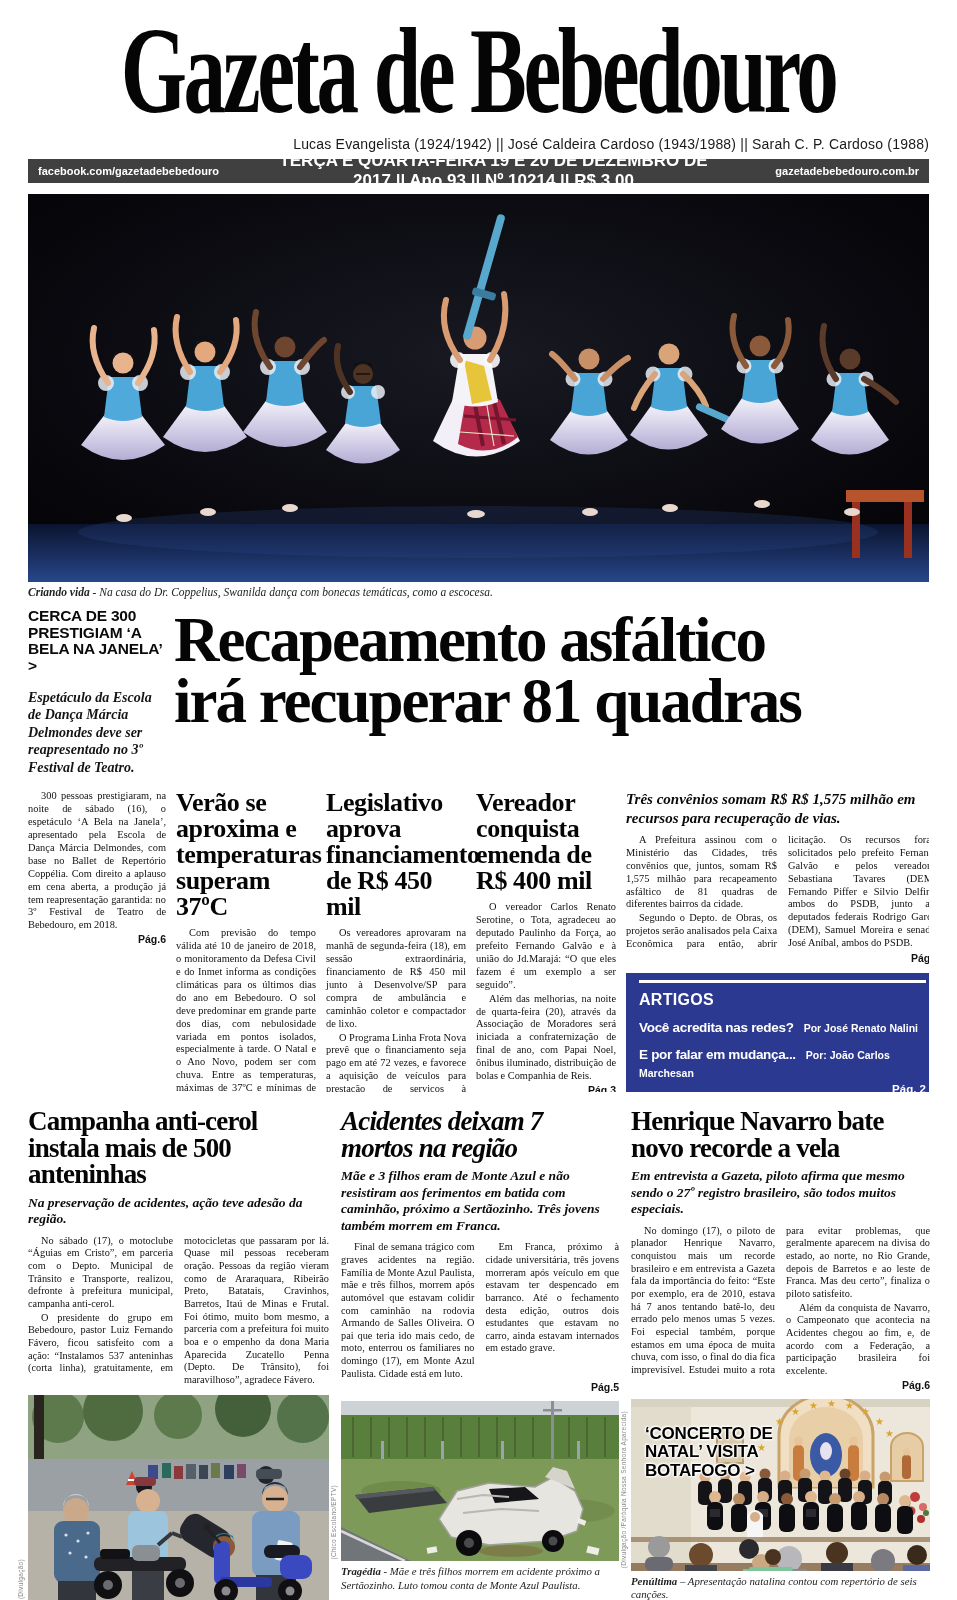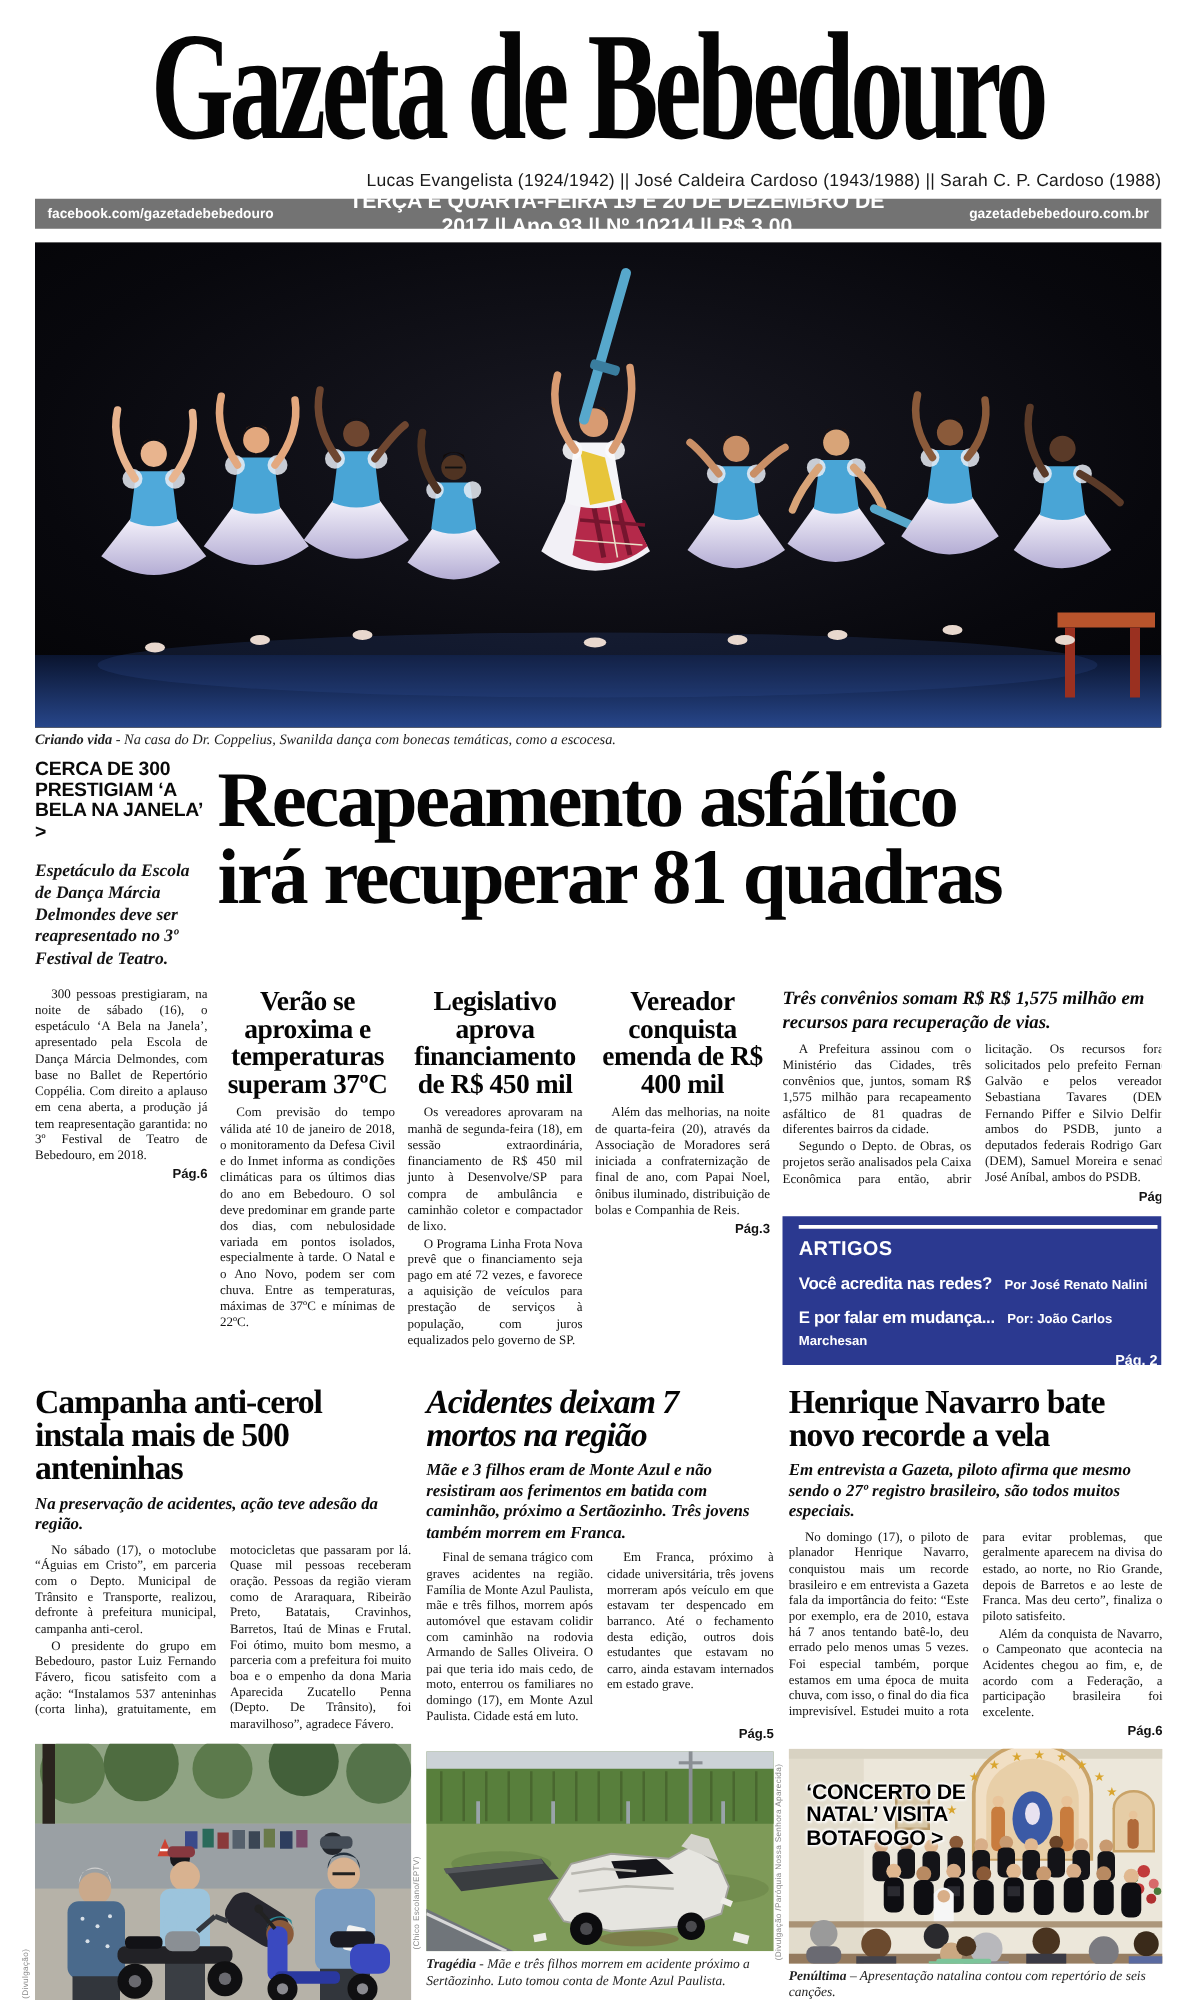--- a/index.html
+++ b/index.html
@@ -9,21 +9,21 @@
   .inner{margin:0 28px;width:901px;}
 
   
   .masthead{height:126px;display:flex;align-items:center;justify-content:center;padding-top:14px;}
   .masthead-title{font-weight:700;font-size:76px;letter-spacing:-3px;white-space:nowrap;
         transform:scale(1.12,1.62);transform-origin:center center;color:#050505;}
   .tagline{text-align:right;font-family:"Liberation Sans",sans-serif;font-size:14px;color:#1a1a1a;
         margin-top:10px;letter-spacing:.2px;}
 
   
-  .infobar{margin-top:7px;height:24px;background:#737373;color:#fff;display:flex;align-items:center;
+  .infobar{margin-top:7px;height:24px;background:#404040;color:#fff;display:flex;align-items:center;
         font-family:"Liberation Sans",sans-serif;font-size:11px;padding:0 10px;}
   .infobar .ib-left{width:230px;font-weight:600;}
   .infobar .ib-center{flex:1;text-align:center;font-weight:700;font-size:17px;}
   .infobar .ib-right{width:200px;text-align:right;font-weight:600;}
 
   
   .hero{margin-top:11px;position:relative;width:901px;height:388px;background:#060608;}
   .photo-credit{position:absolute;left:-11px;bottom:2px;writing-mode:vertical-rl;transform:rotate(180deg);
         font-family:"Liberation Sans",sans-serif;font-size:6.5px;color:#888;letter-spacing:.3px;}
   .hero-cap{margin-top:4px;font-size:11.5px;font-style:italic;color:#222;}
@@ -35,21 +35,21 @@
   .kicker-title{font-family:"Liberation Sans",sans-serif;font-weight:700;font-size:15.5px;line-height:1.08;
         letter-spacing:-.2px;color:#0a0a0a;}
   .kicker-deck{margin-top:14px;font-style:italic;font-weight:700;font-size:14px;line-height:1.25;color:#141414;}
   .main-headline{flex:1;font-weight:700;font-size:63px;line-height:.97;letter-spacing:-2px;color:#050505;
         padding-top:2px;}
 
   
   .cols-band{display:flex;gap:10px;margin-top:14px;height:302px;overflow:hidden;}
   .ncol{flex:none;}
   .c1{width:138px;} .c2{width:140px;} .c3{width:140px;} .c4{width:140px;} .cright{width:313px;}
-  .col-head{font-weight:700;font-size:22px;line-height:1.0;letter-spacing:-.4px;margin-bottom:7px;color:#050505;text-align:center;}
+  .col-head{font-weight:700;font-size:26px;line-height:1.0;letter-spacing:-.4px;margin-bottom:7px;color:#050505;}
   .bodytext{font-size:10.4px;line-height:1.24;text-align:justify;}
   .bodytext p{margin:0 0 1px 0;text-indent:13px;}
   .pref{text-align:right;font-family:"Liberation Sans",sans-serif;font-weight:700;font-size:10.5px;margin-top:1px;}
   .sect-deck{font-style:italic;font-weight:700;font-size:15px;line-height:1.25;margin-bottom:6px;color:#0a0a0a;}
   .twocol{column-count:2;column-gap:11px;}
 
   
   .artigos{margin-top:9px;background:#2b3990;color:#fff;padding:7px 13px 6px 13px;}
   .artigos-rule{height:3px;background:#fff;margin-bottom:8px;}
   .artigos-title{font-family:"Liberation Sans",sans-serif;font-weight:700;font-size:16px;letter-spacing:.3px;}
@@ -257,20 +257,21 @@
       <div class="ncol c3">
         <div class="col-head">Legislativo aprova financiamento de R$ 450 mil</div>
         <div class="bodytext">
           <p>Os vereadores aprovaram na manhã de segunda-feira (18), em sessão extraordinária, financiamento de R$ 450 mil junto à Desenvolve/SP para compra de ambulância e caminhão coletor e compactador de lixo.</p>
           <p>O Programa Linha Frota Nova prevê que o financiamento seja pago em até 72 vezes, e favorece a aquisição de veículos para prestação de serviços à população, com juros equalizados pelo governo de SP.</p>
         </div>
       </div>
       <div class="ncol c4">
         <div class="col-head">Vereador conquista emenda de R$ 400 mil</div>
         <div class="bodytext">
+          <p>O vereador Carlos Renato Serotine, o Tota, agradeceu ao deputado Paulinho da Força, ao prefeito Fernando Galvão e à união do Jd.Marajá: “O que eles fazem é um exemplo a ser seguido”.</p>
           <p>Além das melhorias, na noite de quarta-feira (20), através da Associação de Moradores será iniciada a confraternização de final de ano, com Papai Noel, ônibus iluminado, distribuição de bolas e Companhia de Reis.</p>
           <div class="pref">Pág.3</div>
         </div>
       </div>
       <div class="ncol cright">
         <div class="sect-deck">Três convênios somam R$ R$ 1,575 milhão em recursos para recuperação de vias.</div>
         <div class="bodytext twocol">
           <p>A Prefeitura assinou com o Ministério das Cidades, três convênios que, juntos, somam R$ 1,575 milhão para recapeamento asfáltico de 81 quadras de diferentes bairros da cidade.</p>
           <p>Segundo o Depto. de Obras, os projetos serão analisados pela Caixa Econômica para então, abrir licitação. Os recursos foram solicitados pelo prefeito Fernando Galvão e pelos vereadores Sebastiana Tavares (DEM), Fernando Piffer e Silvio Delfino, ambos do PSDB, junto aos deputados federais Rodrigo Garcia (DEM), Samuel Moreira e senador José Aníbal, ambos do PSDB.</p>
         </div>

